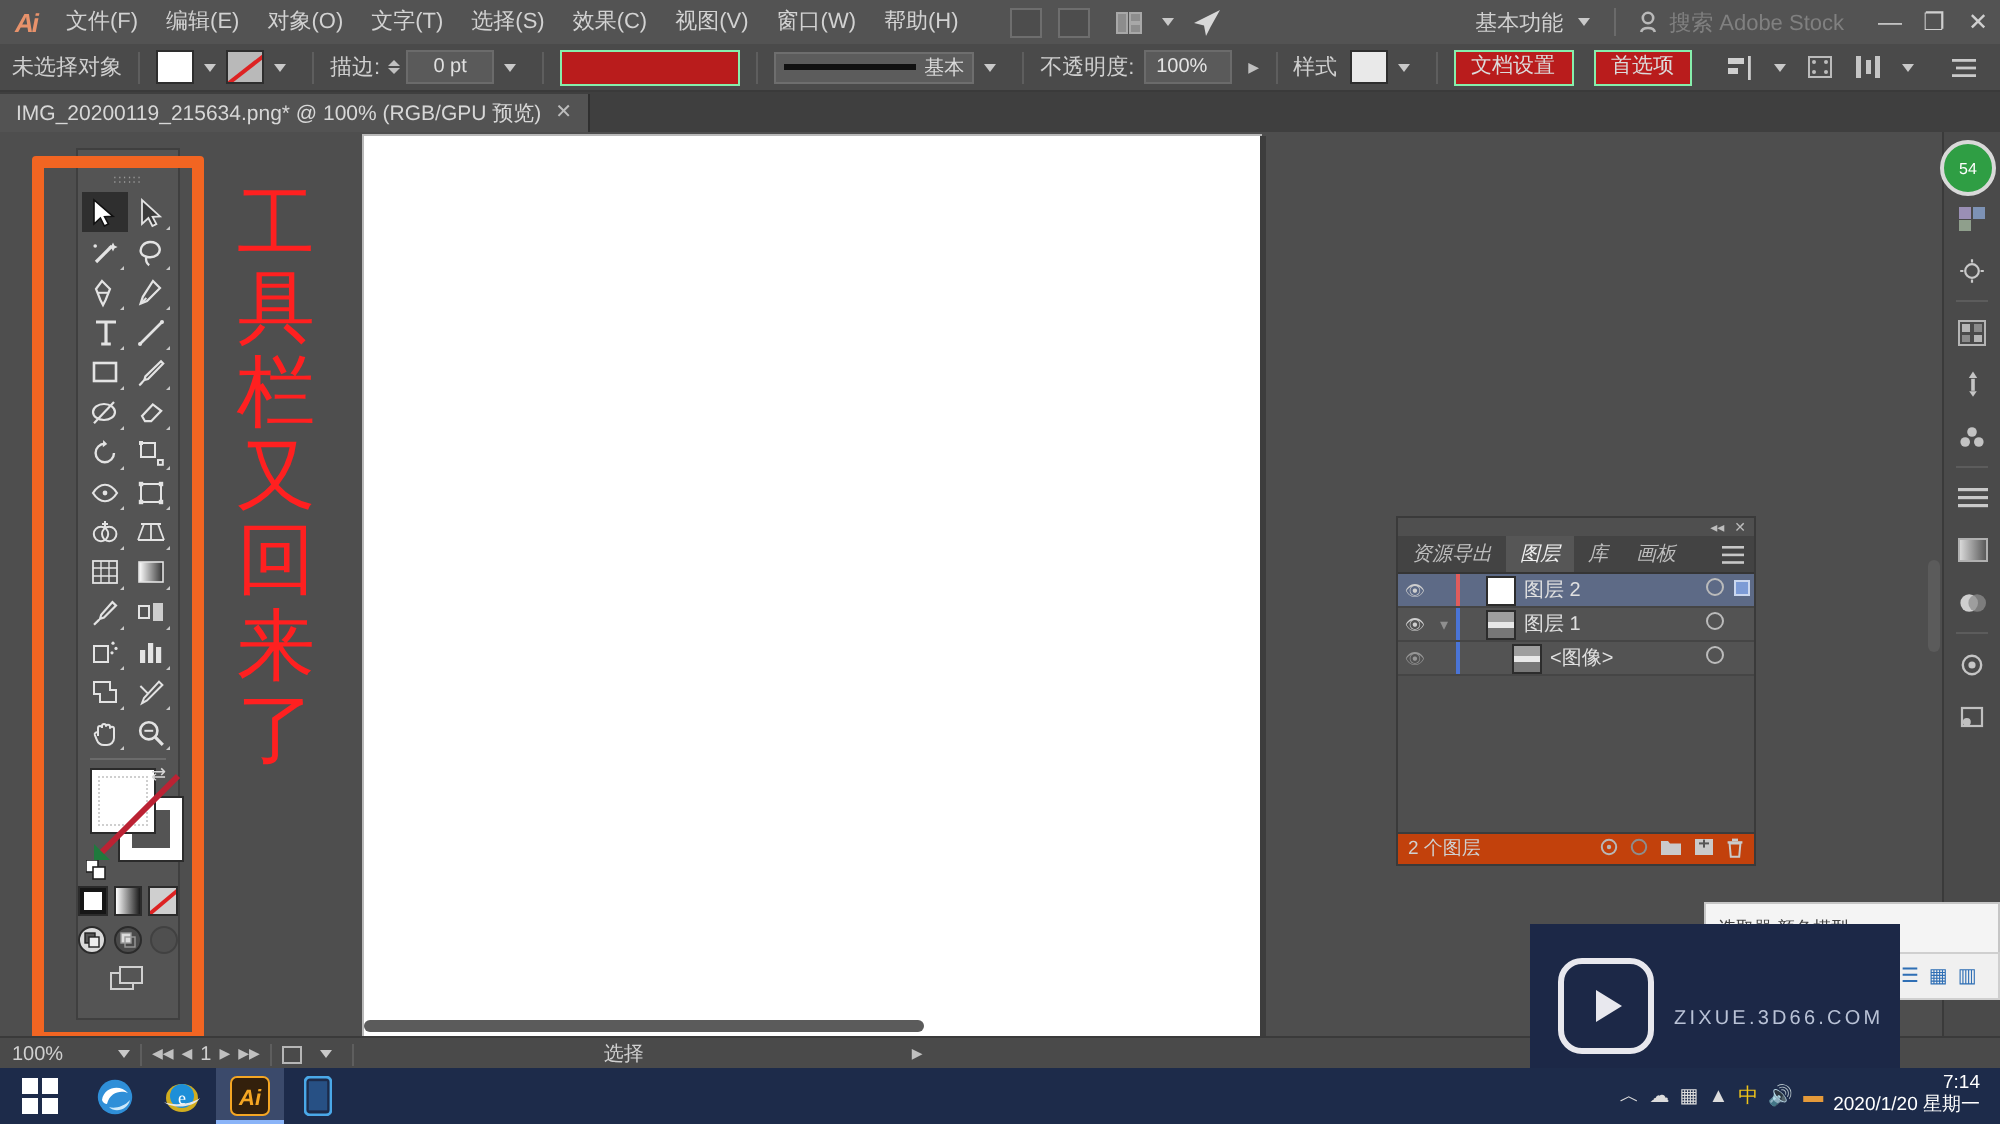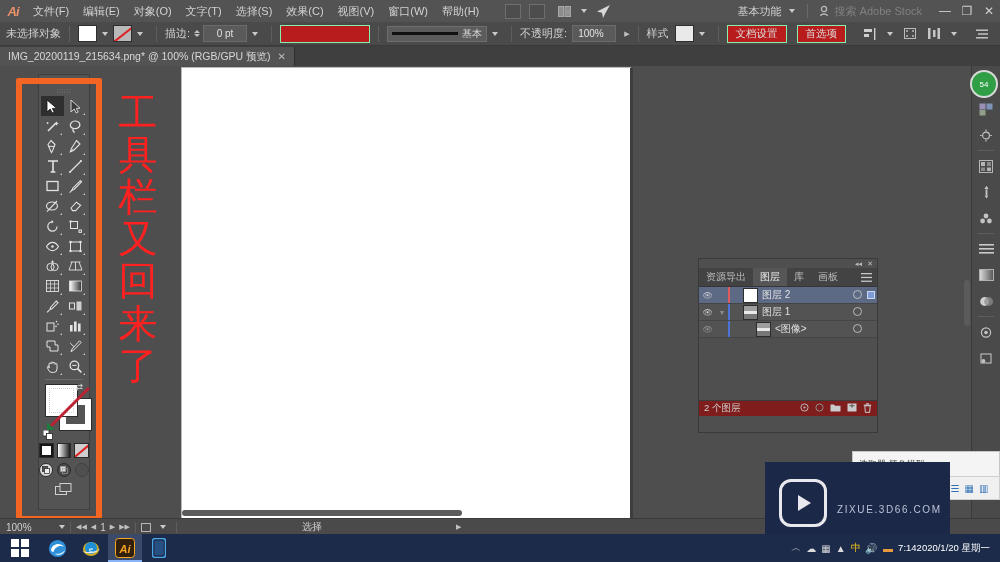--- a/index.html
+++ b/index.html
@@ -105,38 +105,38 @@
   
   .hl-rect{position:absolute;left:16px;top:78px;width:86px;height:444px;border:6px solid #f26522;
            box-sizing:border-box;border-radius:2px;pointer-events:none;}
   .annot{position:absolute;left:112px;top:92px;width:52px;color:#ff2020;font-size:39px;line-height:1.08;
          font-family:"DejaVu Sans",sans-serif;font-weight:500;text-align:center;letter-spacing:0;}
 
   
   .layers{position:absolute;left:698px;top:258px;width:180px;height:175px;background:#4f4f4f;
           border:1px solid #3a3a3a;box-sizing:border-box;}
   .lp-top{height:9px;display:flex;align-items:center;justify-content:flex-end;gap:5px;padding-right:4px;}
-  .lp-tabs{height:18px;display:flex;align-items:stretch;background:#434343;border-bottom:1px solid #353535;}
+  .lp-tabs{height:18px;display:flex;align-items:stretch;background:#434343;border-bottom:1px solid #353535;font-style:italic;}
   .lp-tab{padding:0 7px;display:flex;align-items:center;font-size:10px;color:#bdbdbd;}
   .lp-tab.active{background:#565656;color:#f0f0f0;}
   .lp-menu{margin-left:auto;display:flex;align-items:center;padding-right:5px;font-size:9px;color:#c5c5c5;}
   .lp-rows{background:#535353;}
   .lrow{height:16px;display:flex;align-items:center;border-bottom:1px solid #454545;font-size:10px;color:#e0e0e0;}
   .lrow.sel{background:#5d6a86;}
   .l-eye{width:17px;text-align:center;font-size:8px;color:#cfcfcf;}
   .l-lock{width:12px;text-align:center;font-size:8px;color:#8f8f8f;}
   .l-colorbar{width:2px;height:16px;}
   .l-disc{width:13px;display:flex;align-items:center;justify-content:center;}
   .l-thumb{width:13px;height:13px;border:1px solid #2c2c2c;background:#fff;margin-right:4px;}
   .l-thumb.img{background:linear-gradient(#9e9e9e 38%,#e8e8e8 38%,#e8e8e8 62%,#777 62%);}
   .l-name{flex:1;white-space:nowrap;overflow:hidden;}
   .l-target{width:16px;text-align:center;}
   .t-ring{width:7px;height:7px;border-radius:50%;border:1.5px solid #bbb;display:inline-block;}
   .l-sel-sq{width:12px;text-align:center;}
-  .lp-foot{position:absolute;left:0;bottom:16px;width:100%;height:16px;background:#7f1d1d;border-top:1px solid #3c3c3c;
+  .lp-foot{position:absolute;left:0;bottom:0;width:100%;height:16px;background:#c2410c;border-top:1px solid #3c3c3c;
            display:flex;align-items:center;font-size:9.5px;color:#d0d0d0;padding:0 5px;box-sizing:border-box;gap:6px;}
   .lf-icons{margin-left:auto;display:flex;gap:6px;align-items:center;color:#d2d2d2;font-size:9px;}
 
   
   .rdock{position:absolute;right:0;top:66px;width:28px;height:452px;background:#4a4a4a;border-left:1px solid #3a3a3a;}
   .rd-item{height:26px;display:flex;align-items:center;justify-content:center;color:#cfcfcf;}
   .rd-sep{height:1px;background:#5c5c5c;margin:2px 6px;}
   .rd-badge{position:absolute;right:2px;top:4px;width:24px;height:24px;border-radius:50%;
             background:#2f9e44;color:#fff;font-size:8px;display:flex;align-items:center;justify-content:center;
             border:2px solid #d9d9d9;}
@@ -152,21 +152,21 @@
   .hscroll{position:absolute;left:182px;top:510px;width:280px;height:6px;background:#5b5b5b;border-radius:3px;}
 
   
   .taskbar{position:absolute;left:0;top:534px;width:1000px;height:28px;background:#1d2b4a;display:flex;align-items:center;}
   .tb-start{width:40px;height:28px;display:flex;align-items:center;justify-content:center;}
   .winlogo{display:grid;grid-template-columns:8px 8px;grid-template-rows:8px 8px;gap:1.5px;}
   .winlogo span{background:#fff;display:block;}
   .tb-app{width:34px;height:28px;display:flex;align-items:center;justify-content:center;position:relative;}
   .tb-app.active{background:#3b4a6b;box-shadow:inset 0 -2px 0 #8ab4f8;}
   .tray{margin-left:auto;display:flex;align-items:center;gap:5px;padding-right:6px;color:#e6e6e6;font-size:9px;}
-  .clock{display:flex;align-items:flex-end;line-height:1.15;font-size:9.5px;color:#fff;padding-right:4px;}
+  .clock{display:flex;flex-direction:column;align-items:flex-end;line-height:1.15;font-size:9.5px;color:#fff;padding-right:4px;}
   .tray-ico{font-size:10px;color:#dcdcdc;}
 
   
   .popup{position:absolute;left:852px;top:451px;width:148px;height:26px;background:#f4f4f4;border:1px solid #c6c6c6;
          font-size:9px;color:#444;display:flex;align-items:center;gap:6px;padding:0 6px;box-sizing:border-box;}
   .qbar{position:absolute;left:930px;top:476px;width:70px;height:24px;background:#f0f0f0;border:1px solid #cfcfcf;
         display:flex;align-items:center;gap:5px;padding:0 5px;box-sizing:border-box;color:#2f6fb5;font-size:10px;}
   .watermark{position:absolute;left:765px;top:462px;width:185px;height:82px;background:#1c2847;
              display:flex;align-items:center;gap:10px;padding-left:14px;box-sizing:border-box;}
   .wm-logo{width:42px;height:42px;border-radius:12px;border:3px solid #e8e8ee;display:flex;align-items:center;

